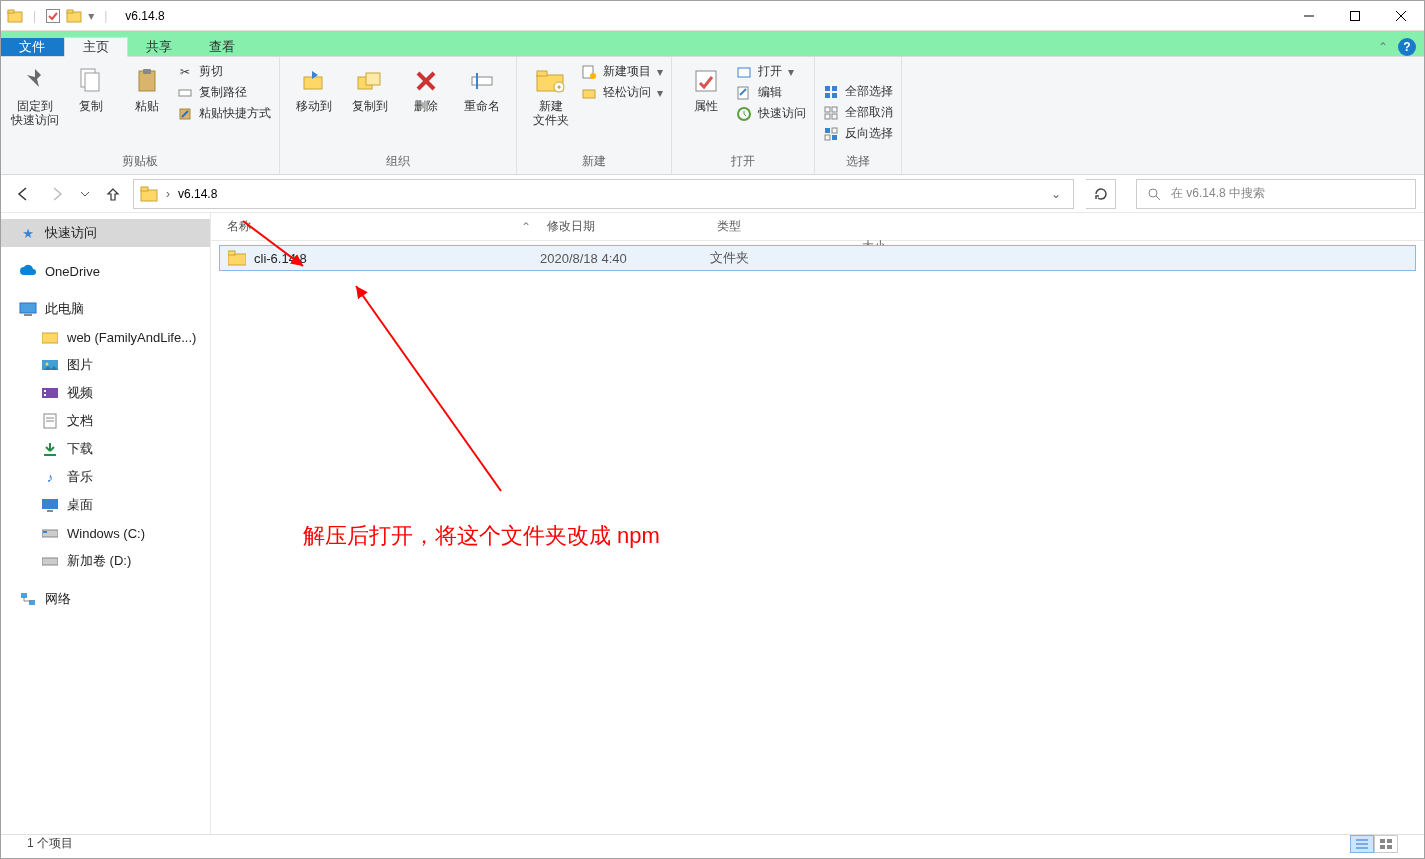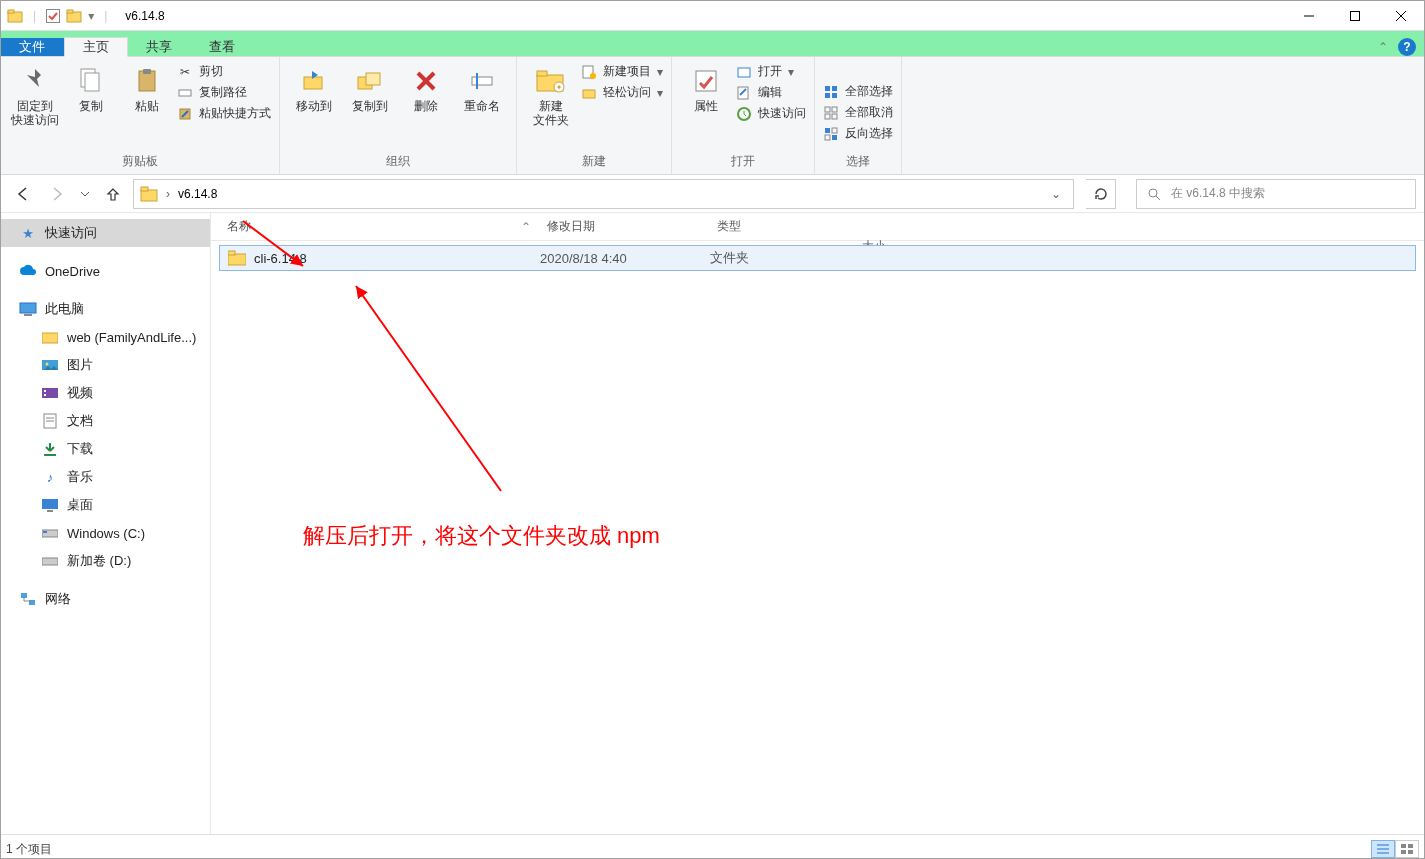--- a/index.html
+++ b/index.html
@@ -62,21 +62,21 @@
   .row.selected { border:1px solid #8db9e8; background:#eaf3fc;}
   .row .c { padding:0 8px;}
   .row .c.name{ flex:0 0 312px; display:flex; align-items:center; gap:8px;}
   .row .c.date{ flex:0 0 170px; color:#555;}
   .row .c.type{ flex:0 0 145px; color:#555;}
   .row .c.size{ flex:0 0 100px; color:#555;}
 
   .annotation-text { position:absolute; color:#ff0000; font-size:22px; }
   .arrow-svg { position:absolute; pointer-events:none; }
 
-  .statusbar { height:24px; border-top:1px solid #e0e0e0; display:flex; align-items:flex-end; padding:0 5px; font-size:12px; color:#444;gap:32px;}
+  .statusbar { height:24px; border-top:1px solid #e0e0e0; display:flex; align-items:flex-start; padding:0 26px; font-size:12px; color:#444;gap:32px;}
   .statusbar .right { margin-left:auto; display:flex; gap:0;}
   .view-btn { width:24px; height:18px; border:1px solid #ccc; display:flex; align-items:center; justify-content:center; }
   .view-btn.active { background:#cde6ff; border-color:#7db3e8;}
 
   svg { display:block; }
 </style>
 </head>
 <body>
 
 <div class="window">

